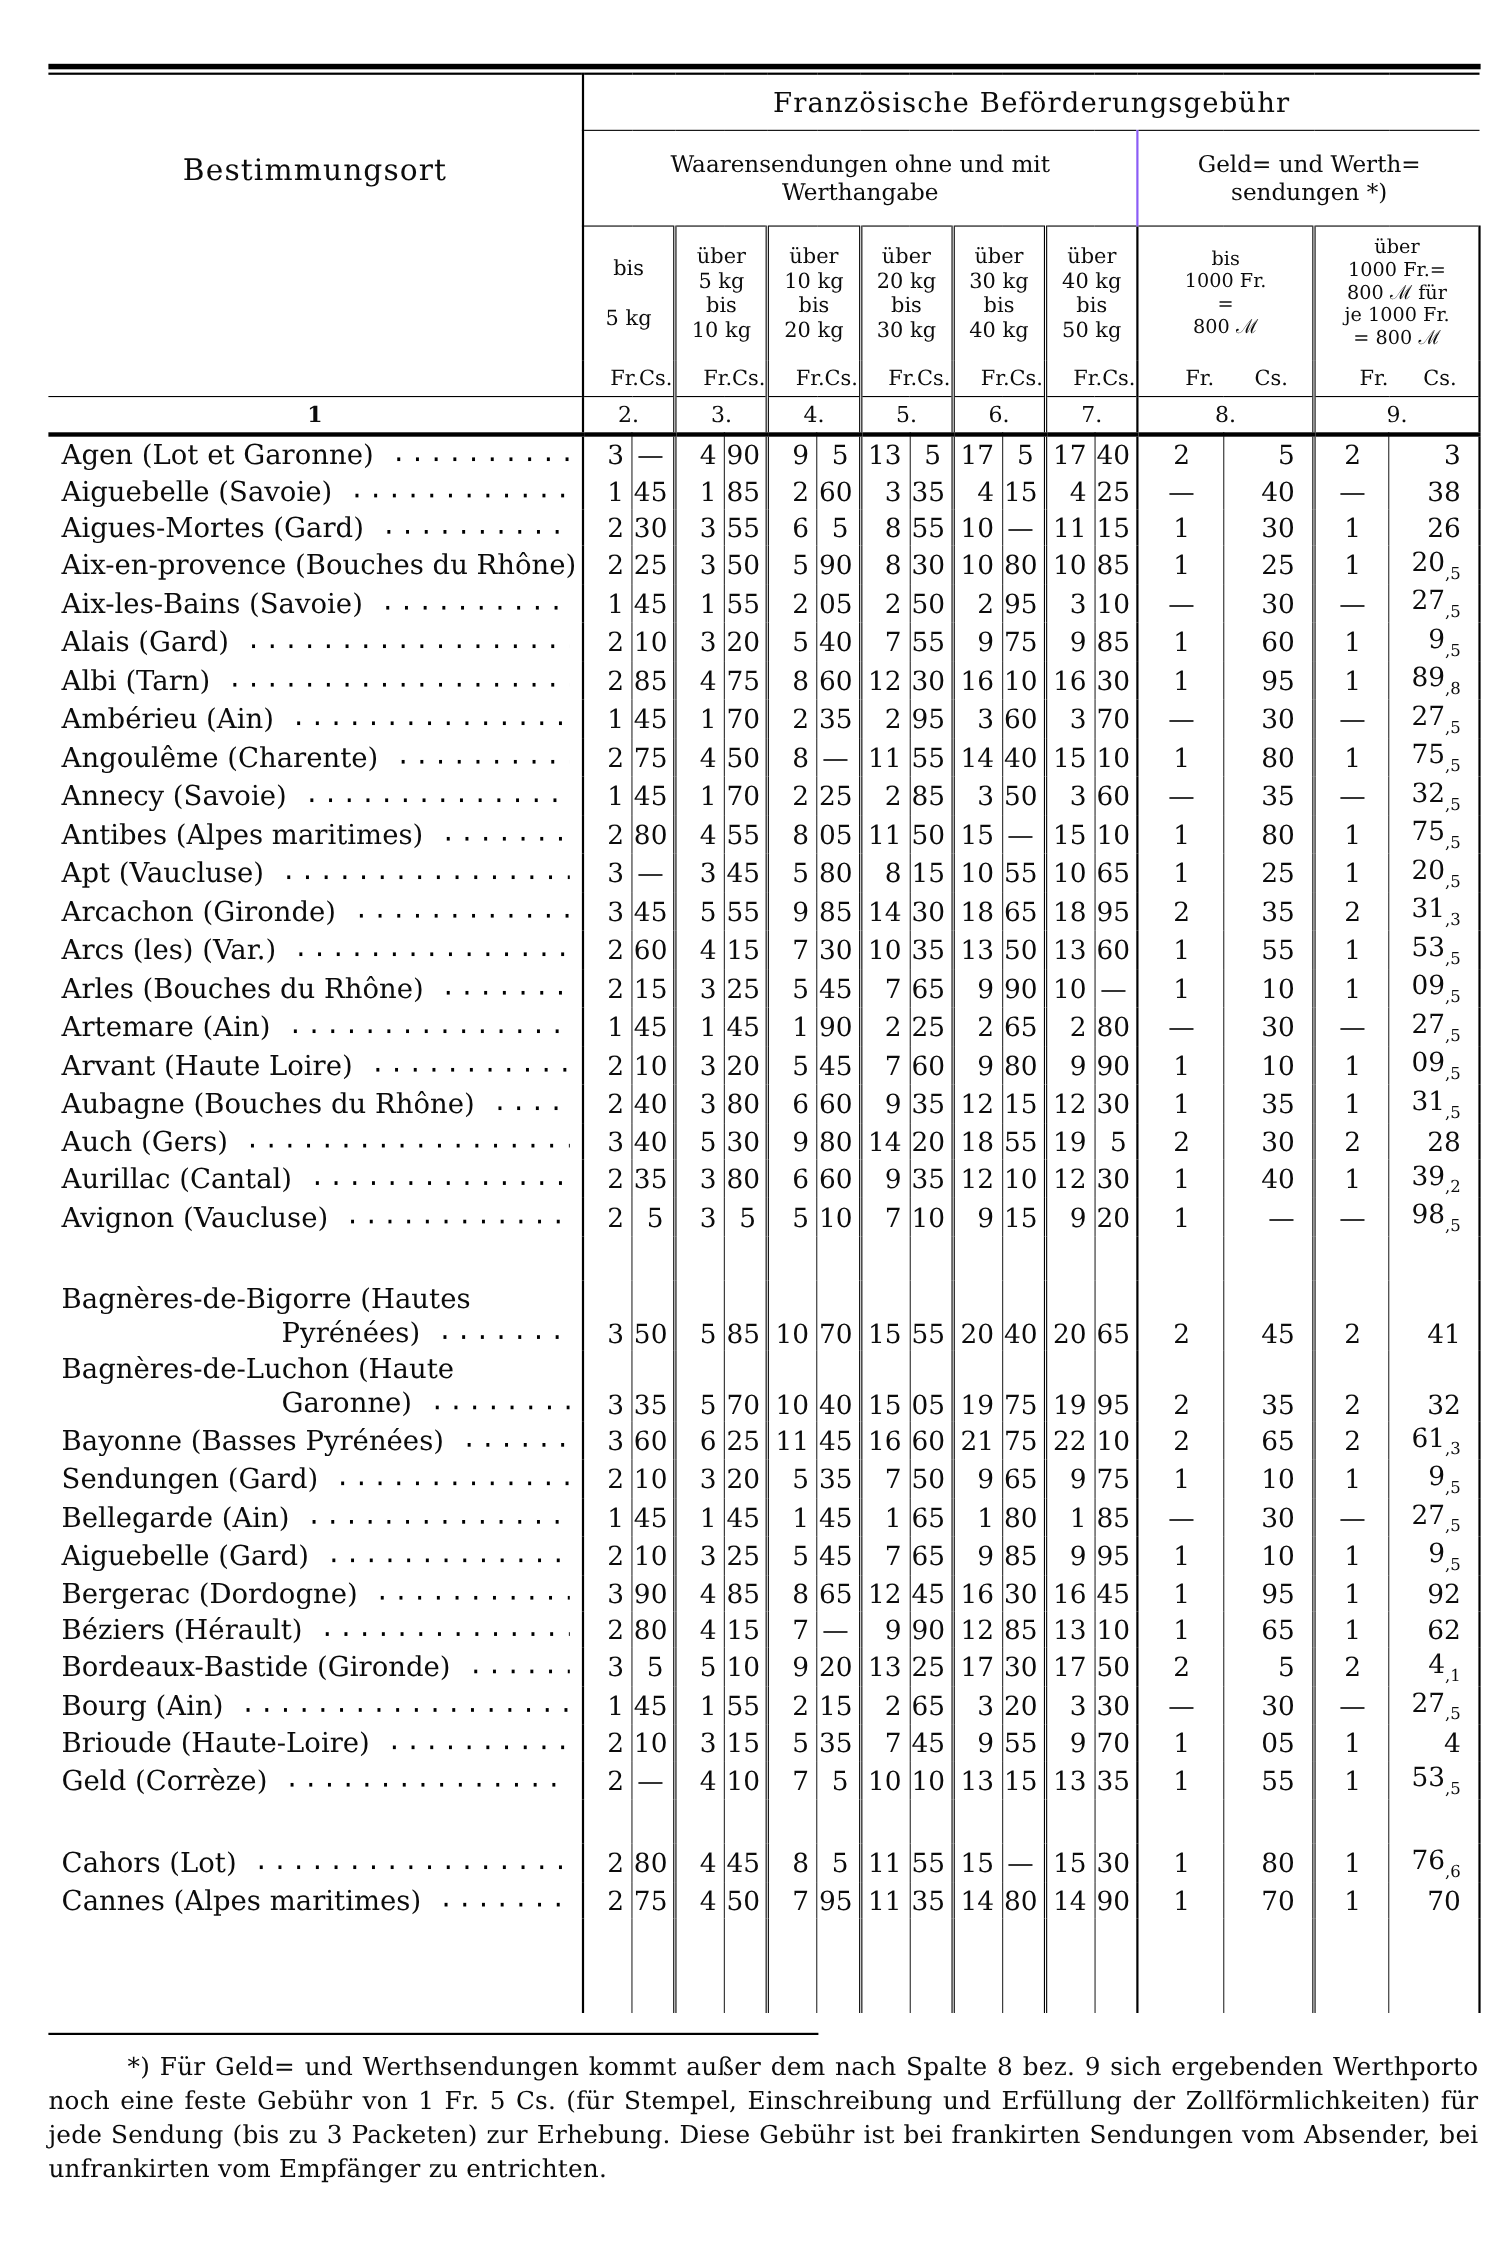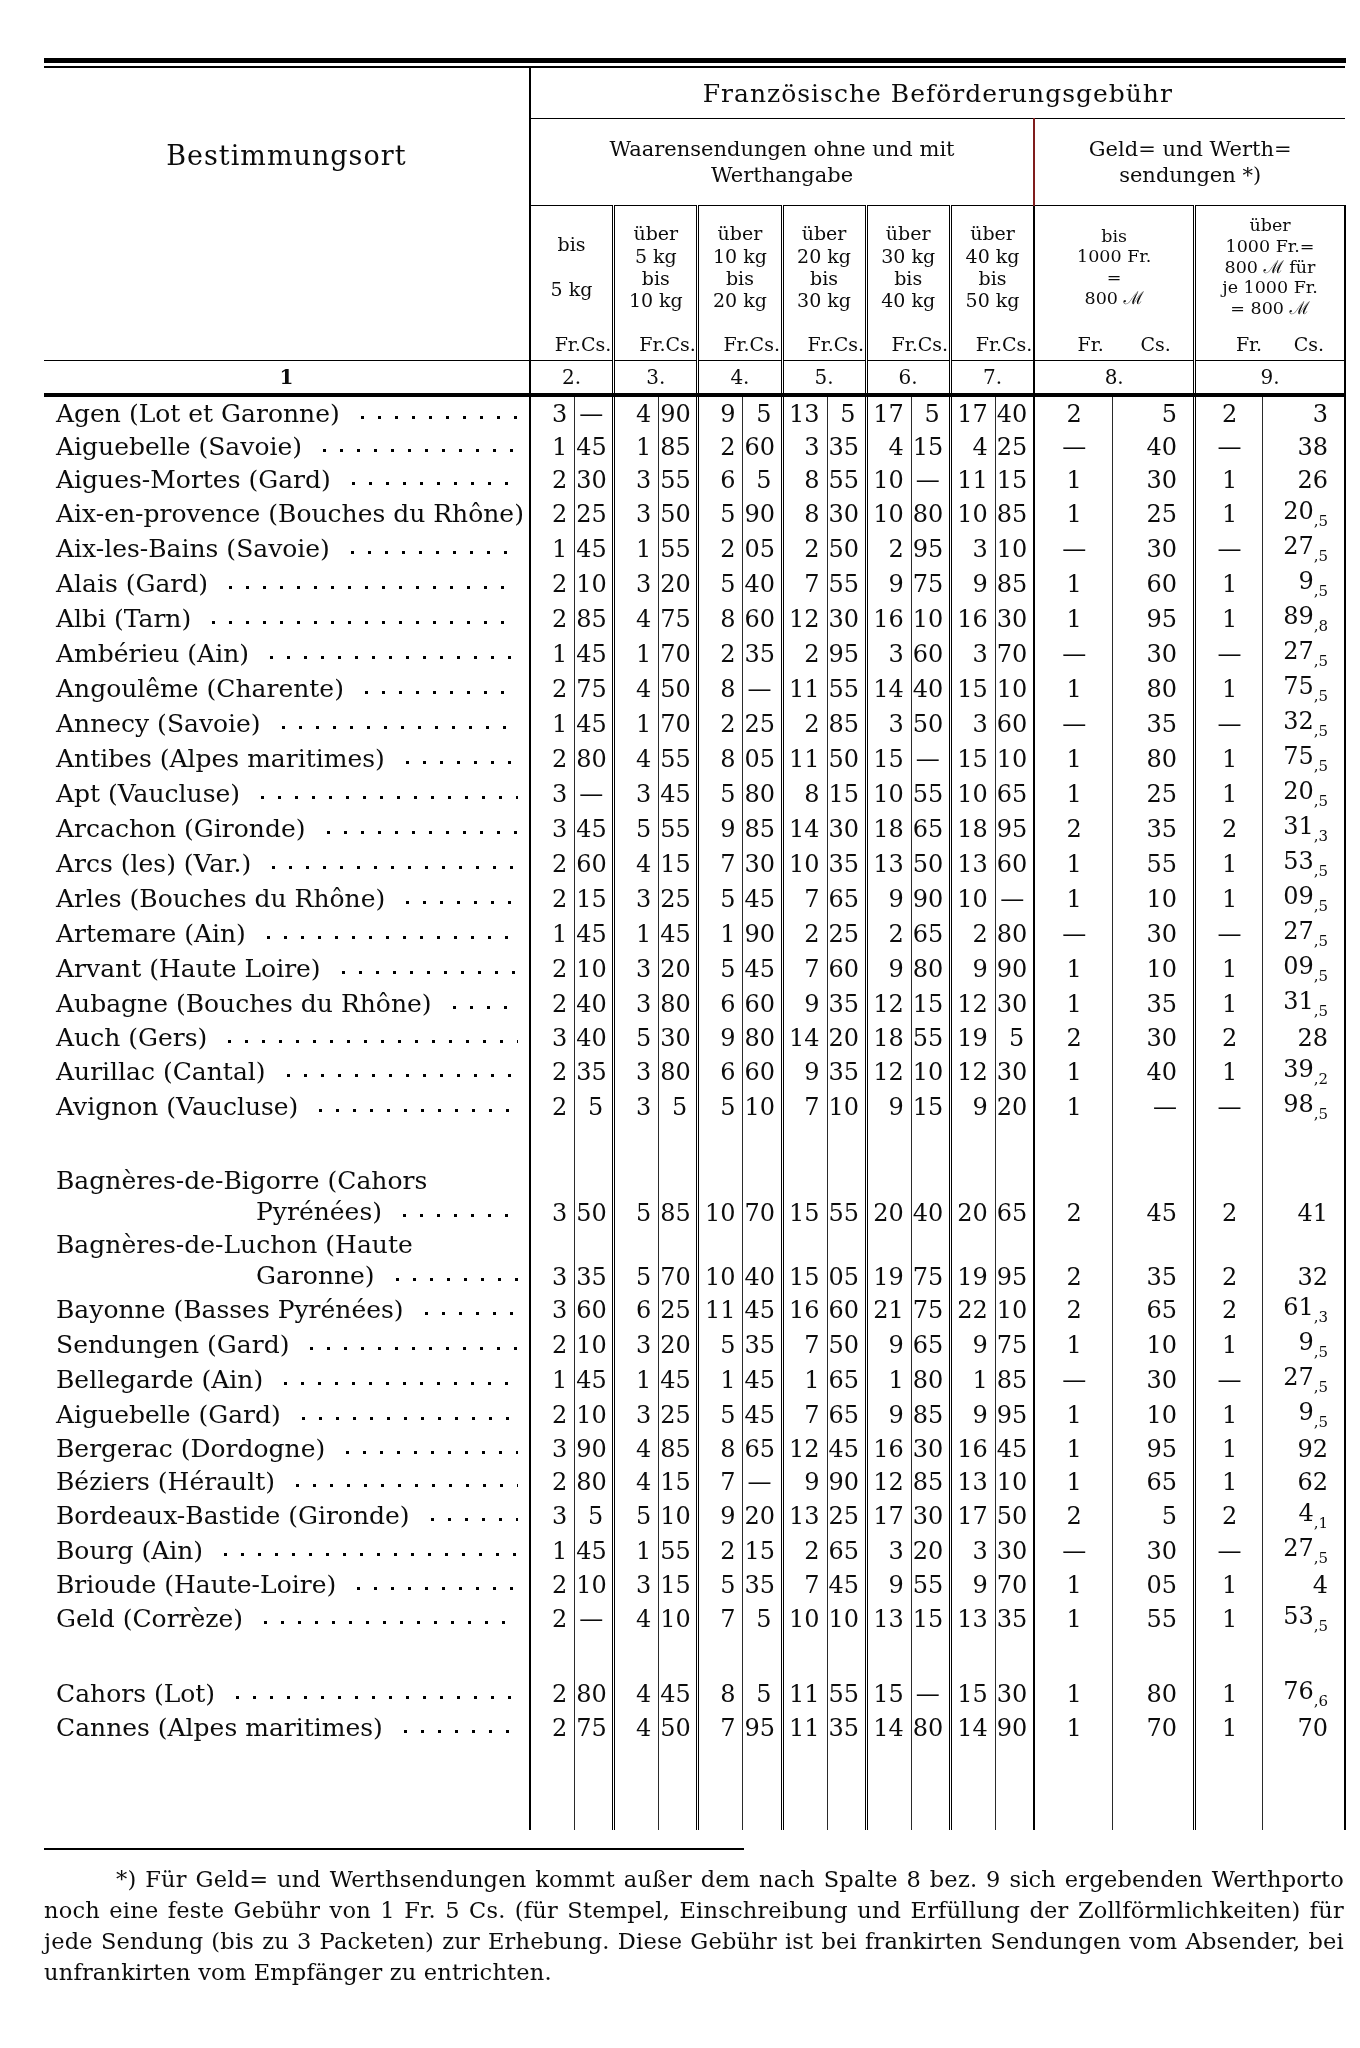--- a/index.html
+++ b/index.html
@@ -13,21 +13,21 @@
 
   
   .table-wrap{border-top:5px solid #000;width:1302px;}
   table{border-collapse:collapse;table-layout:fixed;width:1302px;border-top:2px solid #000;margin-top:3px;}
   th,td{margin:0;overflow:hidden;}
   th{font-weight:normal;padding:0;}
 
   th.c1{border-right:2px solid #000;border-bottom:1px solid #000;font-size:27px;vertical-align:top;padding-top:72px;text-align:center;letter-spacing:1px;}
   th.main-h{border-bottom:1px solid #000;font-size:25px;height:50px;text-align:center;letter-spacing:1px;}
   th.group-h{border-bottom:1px solid #000;font-size:21px;text-align:center;white-space:pre-line;line-height:1.25;height:86px;vertical-align:middle;}
-  th.goods{border-right:2px solid #7f1d1d;}
+  th.goods{border-right:2px solid #8b5cf6;}
   th.col-label{font-size:19px;text-align:center;white-space:pre-line;line-height:1.18;height:122px;vertical-align:middle;}
   th.money-label{font-size:17.5px;}
   th.frcs{border-bottom:1px solid #000;font-size:19px;height:32px;vertical-align:middle;padding-left:20px;}
   th.frcs .wrap{display:flex;justify-content:space-around;padding:0 4px;}
   th.num{border-bottom:4px solid #000;font-size:20px;height:32px;text-align:center;vertical-align:middle;}
   td.num1{border-right:2px solid #000;border-bottom:4px solid #000;font-size:20px;text-align:center;vertical-align:middle;font-weight:bold;}
 
   .dsep{border-right:3px double #000;}
   .ssep{border-right:2px solid #000;}
 
@@ -714,21 +714,21 @@
             <td class="fr"></td>
             <td class="cs sep7"></td>
             <td class="fr money"></td>
             <td class="cs money"></td>
             <td class="fr money"></td>
             <td class="cs money last"></td>
           </tr>
           <tr class="two-line">
             <td class="c1">
               <div class="nameline">
-                <span class="nm">Bagnères-de-Bigorre (Cahors</span>
+                <span class="nm">Bagnères-de-Bigorre (Hautes</span>
               </div>
               <div class="nameline l2">
                 <span class="nm">Pyrénées)</span>
                 <span class="leader"></span>
               </div>
             </td>
             <td class="fr">3</td>
             <td class="cs">50</td>
             <td class="fr">5</td>
             <td class="cs">85</td>

